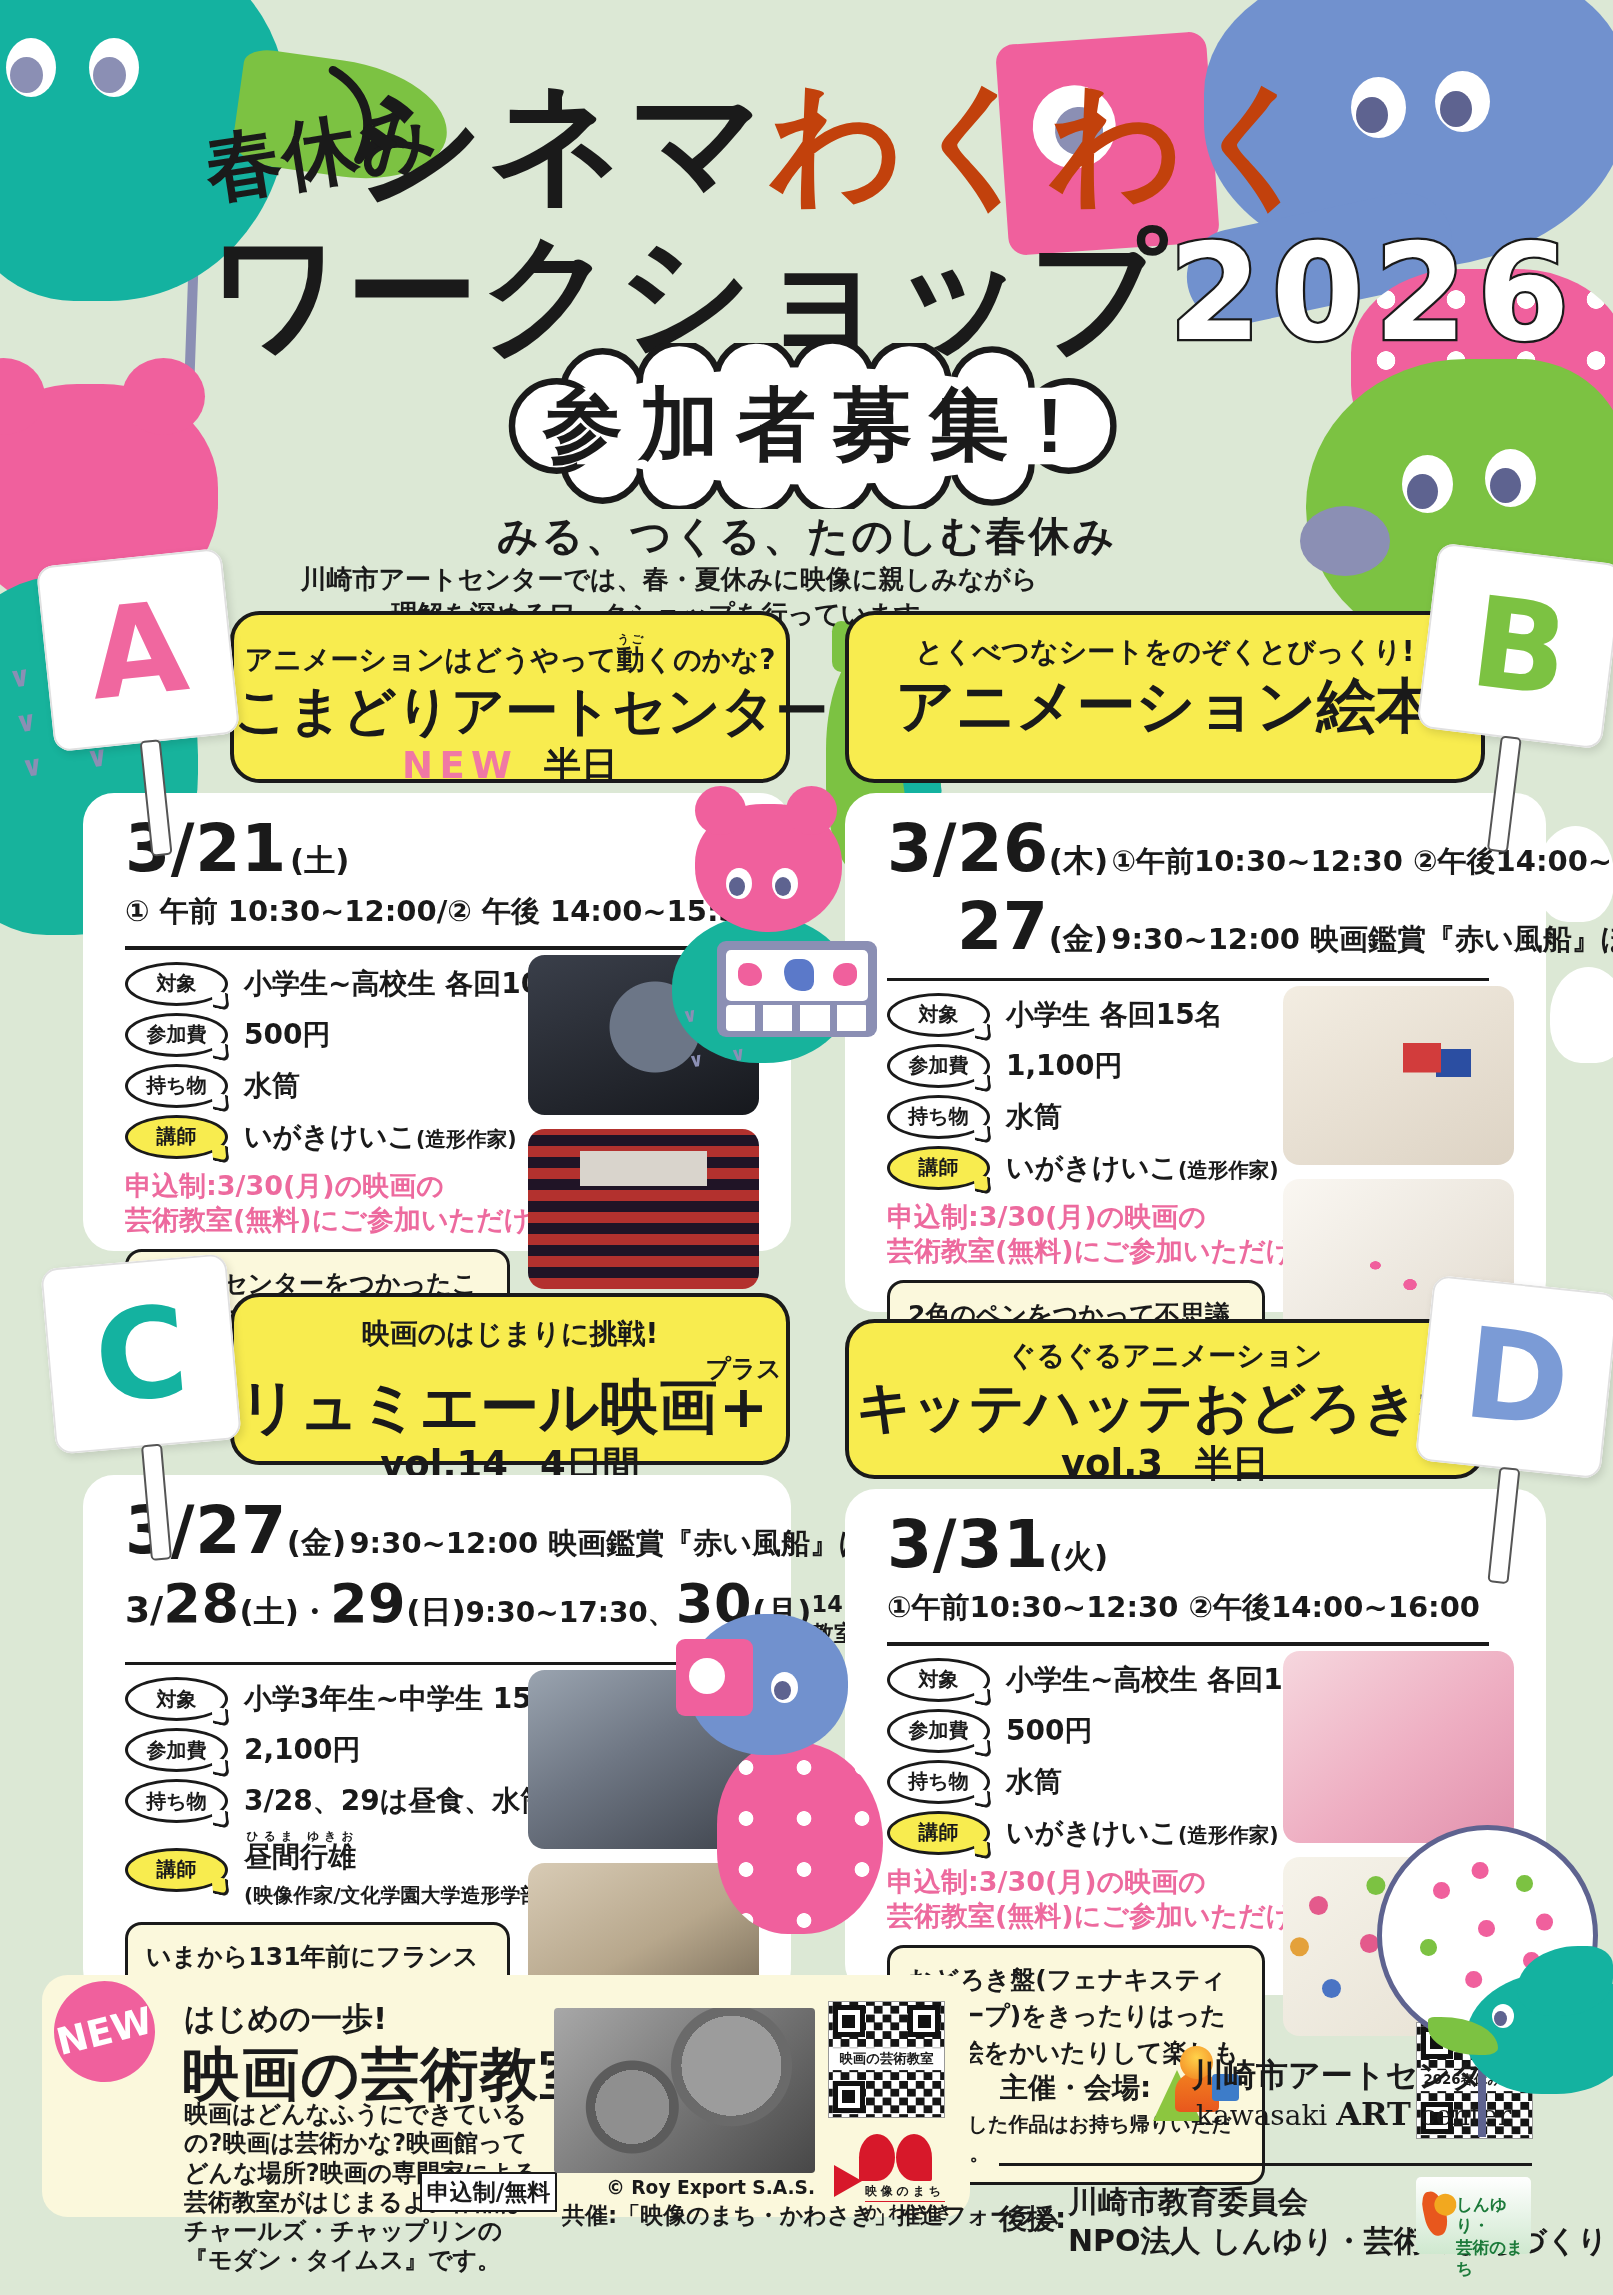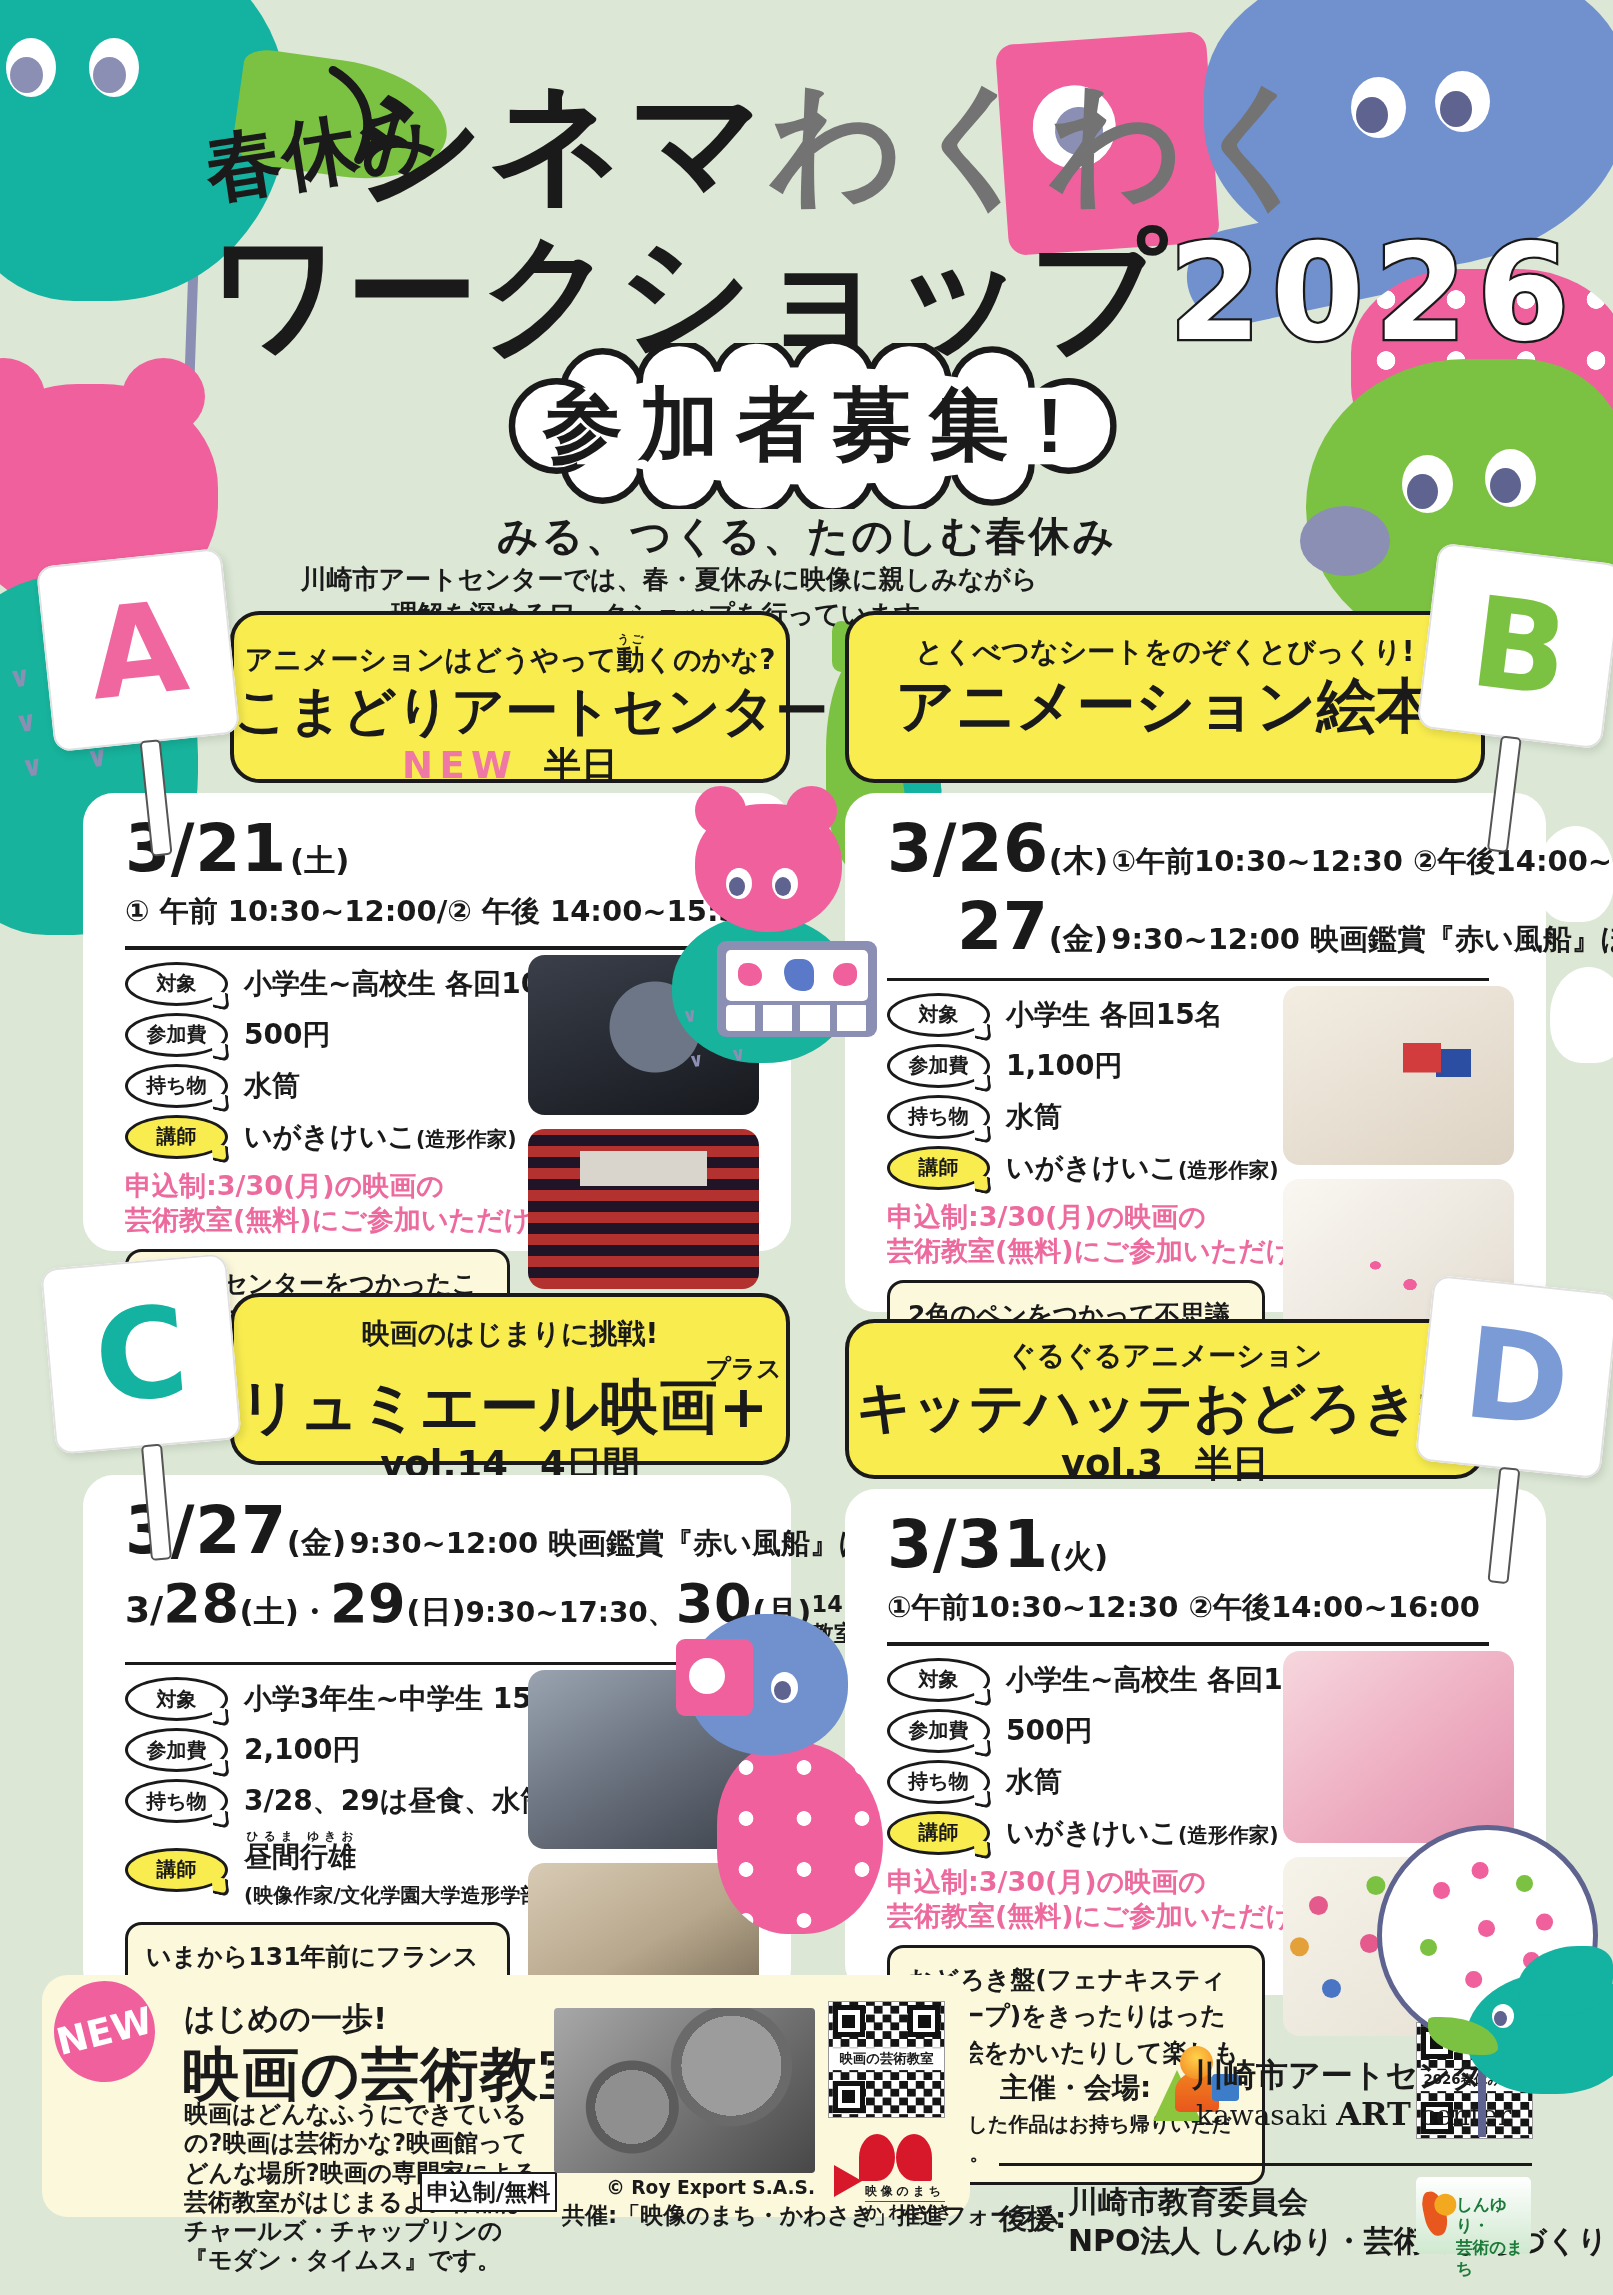--- a/index.html
+++ b/index.html
@@ -74,21 +74,21 @@
   .bird-d{left:1466px;top:1972px;width:166px;height:122px;background:#14b2a0;border-radius:60% 40% 50% 50%;z-index:6;}
   .bird-d .wing{position:absolute;right:19px;top:-25.6px;width:96px;height:70px;background:#14b2a0;border-radius:70% 30% 60% 40%;}
   .bird-d .eye{position:absolute;left:25.6px;top:32px;width:22px;height:24px;background:#fff;border-radius:50%;}
   .bird-d .eye::after{content:"";position:absolute;left:2.6px;bottom:1.9px;width:12.8px;height:15.4px;background:#5e6390;border-radius:50%;}
   .bird-d .beak{position:absolute;left:-38px;top:45px;width:70px;height:38px;background:#7cc242;border-radius:10% 90% 20% 80%;}
 
   
   .t-haru{left:205px;top:102px;font-size:76px;font-weight:900;transform:rotate(-9deg);letter-spacing:1.3px;}
   .t-swoosh{left:320px;top:64px;}
   .t-line1{left:349px;top:54px;font-size:133px;font-weight:900;letter-spacing:3.8px;white-space:nowrap;}
-  .t-wak{color:#737373;}
+  .t-wak{color:#c2410c;}
   .t-line2{left:208px;top:205px;font-size:133px;font-weight:900;letter-spacing:1.3px;white-space:nowrap;}
   .t-year{font-weight:700;color:#fff;-webkit-text-stroke:4.5px #1a1a1a;paint-order:stroke fill;letter-spacing:10.2px;margin-left:2px;}
   .recruit-wrap{left:506px;top:343px;width:621px;height:166px;}
   .recruit-text{position:absolute;left:0;top:0;width:100%;height:100%;display:flex;align-items:center;justify-content:center;
     font-size:80px;font-weight:900;letter-spacing:16.6px;font-family:Liberation Mono, monospace;}
   .tagline{left:0;top:509px;width:1614px;text-align:center;font-size:41px;font-weight:900;letter-spacing:2.6px;}
   .intro{left:16px;width:1306px;text-align:center;font-size:26px;font-weight:700;}
   .intro.l1{top:562px;}.intro.l2{top:597px;}
 
   

